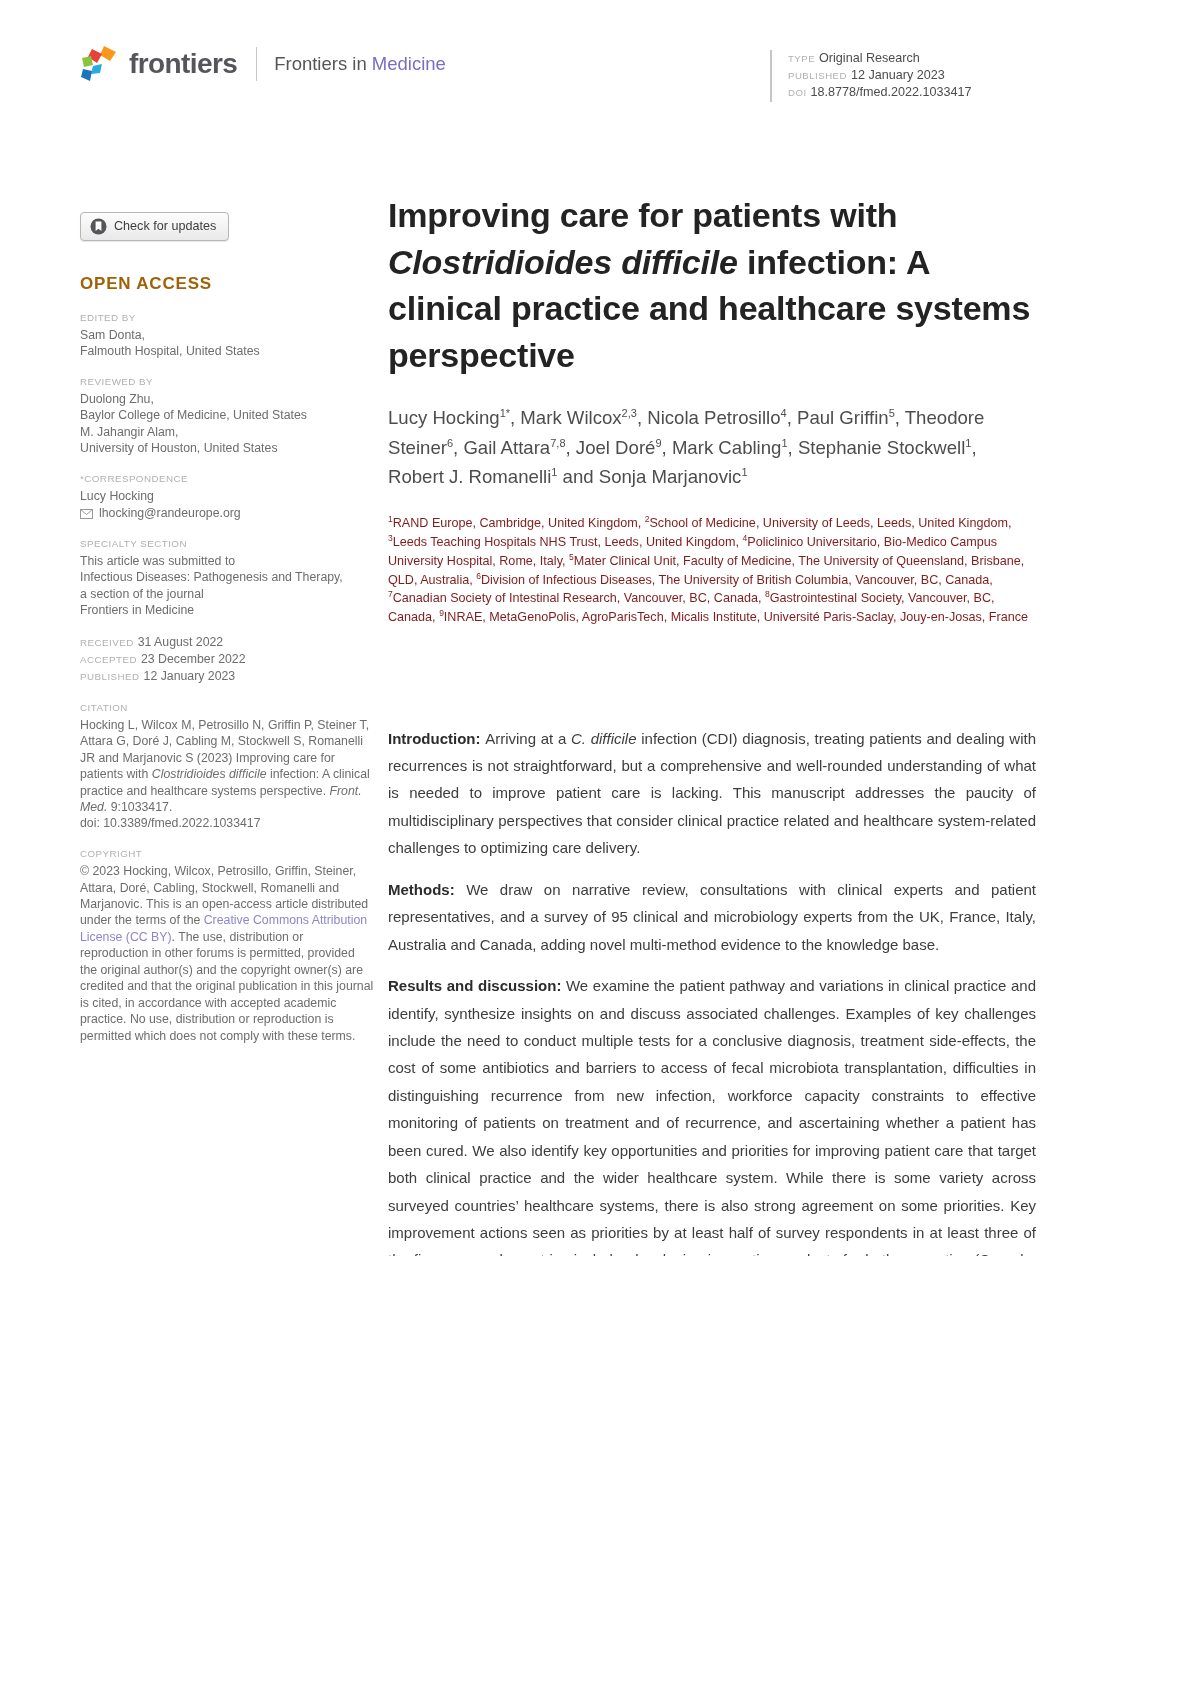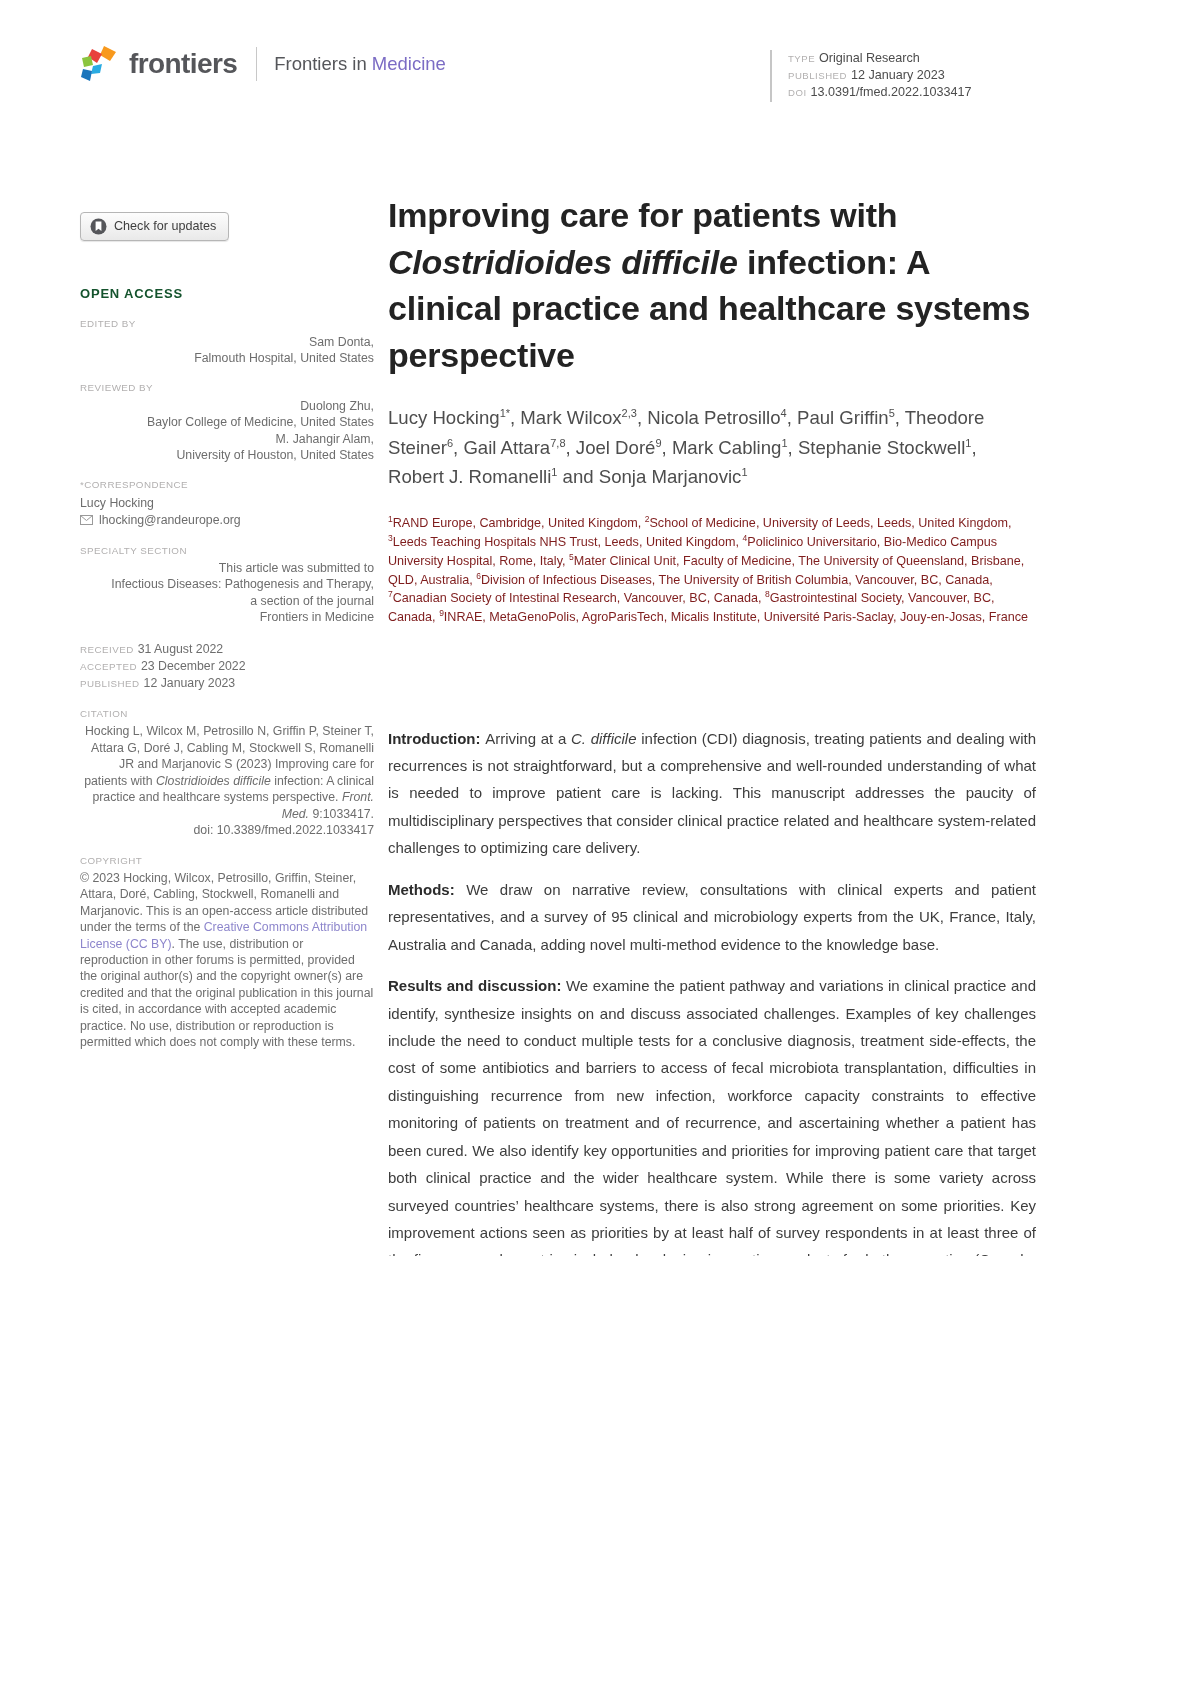--- a/index.html
+++ b/index.html
@@ -20,24 +20,24 @@
   .meta .lbl { font-size:9.6px; color:#b2b0b0; letter-spacing:0.5px; margin-right:4px; }
   
   .sidebar { position:absolute; top:212px; left:80px; width:294px; font-size:12.3px; color:#6d6d6d; line-height:1.34; }
   .btn-updates {
     display:inline-flex; align-items:flex-start; gap:7px;
     border:1px solid #b6b6b6; border-radius:4px;
     background:linear-gradient(#fdfdfd,#e9e9e9);
     padding:5px 12px 5px 9px; font-size:12.6px; color:#3e3e3e;
     box-shadow:0 1px 1px rgba(0,0,0,0.10); cursor:pointer;
   }
-  .open-access { font-size:13px; font-weight:bold; color:#14532d; letter-spacing:0.8px; margin-top:44px; }
+  .open-access { font-size:17px; font-weight:bold; color:#a16207; letter-spacing:0.8px; margin-top:32px; }
   .sec { margin-top:15px; }
   .sec .lbl { font-size:9.8px; color:#b2b0b0; letter-spacing:0.45px; margin-bottom:3px; }
-  .multiline { white-space:pre-line;text-align:right; }
+  .multiline { white-space:pre-line; }
   .date-row { line-height:1.4; }
   .date-row .lbl { display:inline; margin-right:4px; }
   .email-row { display:flex; align-items:center; gap:6px; margin-top:1px; }
   .link { color:#8d86cc; }
   
   .main { position:absolute; top:192px; left:388px; width:648px; }
   .title { font-size:34px; line-height:1.37; color:#232323; font-weight:bold; letter-spacing:-0.2px; }
   .authors { margin-top:25px; font-size:18.6px; line-height:1.58; color:#4d4d4d; font-weight:normal; }
   .authors sup { font-size:11px; }
   .affils { margin-top:23px; font-size:12.6px; line-height:1.39; color:#7f1d1d; }
@@ -66,21 +66,21 @@
     </svg>
     <span class="wordmark">frontiers</span>
     <span class="header-divider"></span>
     <span class="journal"><span>Frontiers in</span> <span class="hl">Medicine</span></span>
   </div>
 
   <div class="meta-rule"></div>
   <div class="meta">
     <div><span class="lbl">TYPE</span><span>Original Research</span></div>
     <div><span class="lbl">PUBLISHED</span><span>12 January 2023</span></div>
-    <div><span class="lbl">DOI</span><span>13.0391/fmed.2022.1033417</span></div>
+    <div><span class="lbl">DOI</span><span>18.8778/fmed.2022.1033417</span></div>
   </div>
 
   <div class="sidebar">
 
     <div class="btn-updates">
       <svg width="17" height="17" viewBox="0 0 17 17">
         <circle cx="8.5" cy="8.5" r="8" fill="#55565a"></circle>
         <path d="M5.6 3.6 h5.8 v9.4 l-2.9 -2.2 l-2.9 2.2 z" fill="#ffffff"></path>
       </svg>
       <span>Check for updates</span>

